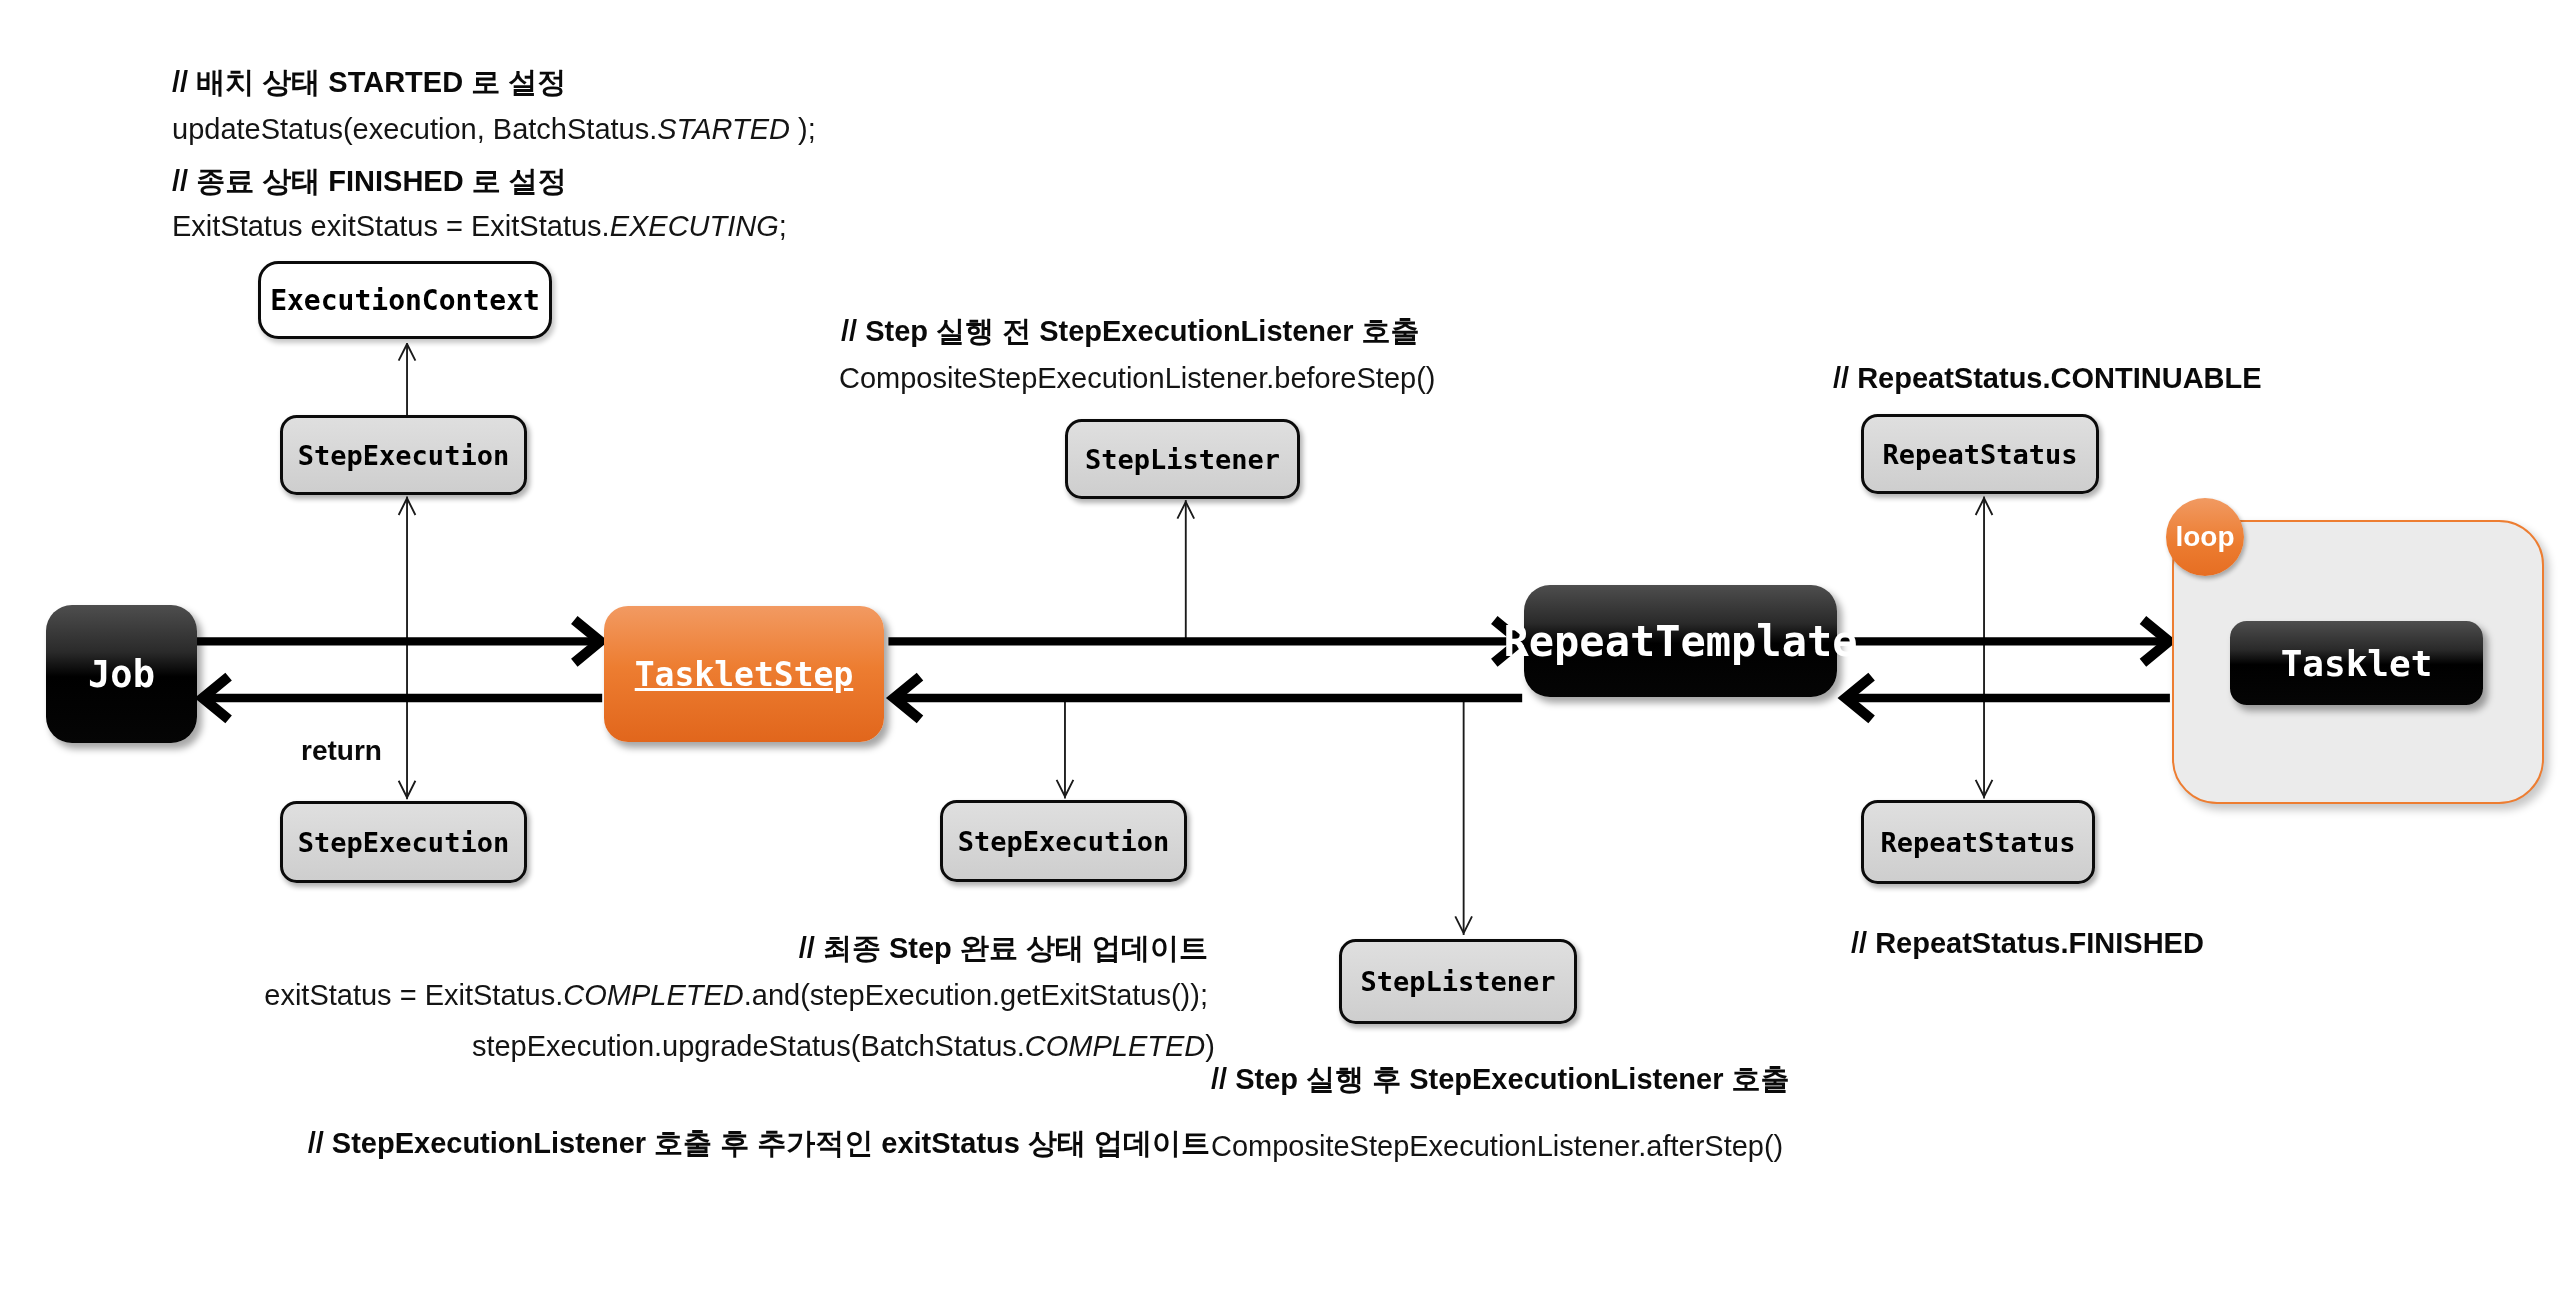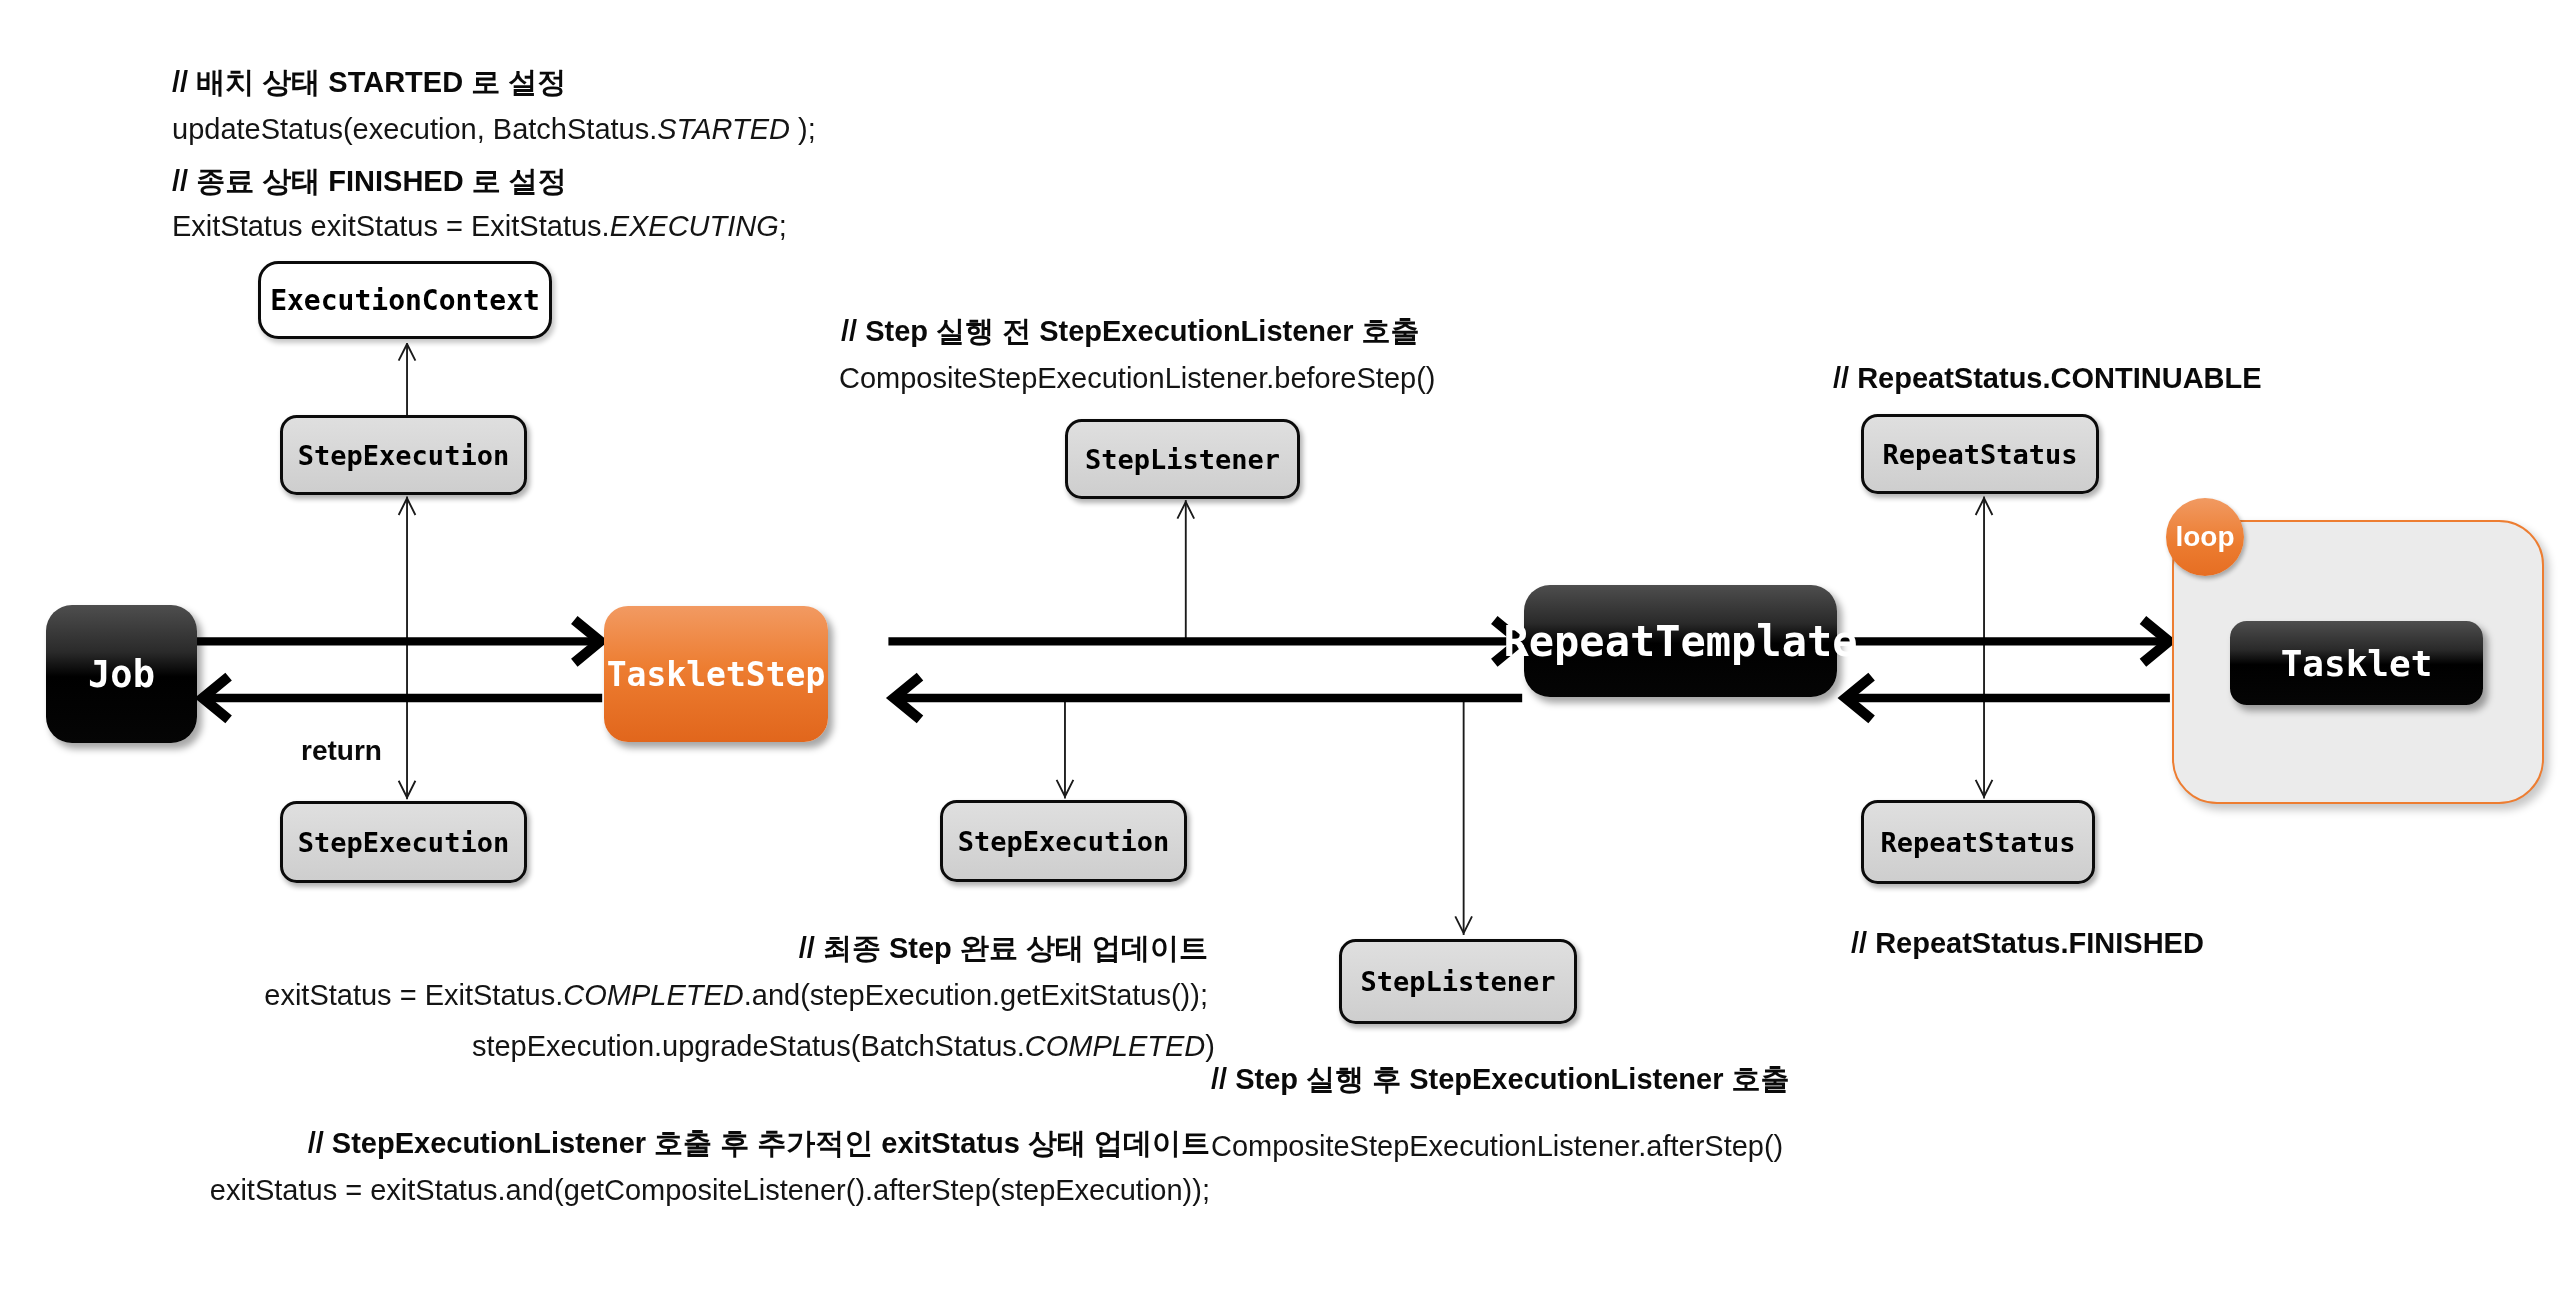--- a/index.html
+++ b/index.html
@@ -92,21 +92,21 @@
   <div class="loop-badge">
     <span>loop</span>
   </div>
 
   <div class="node white-node" style="left:258px;top:261px;width:294px;height:78px;font-size:28px;">ExecutionContext</div>
 
   <div class="node gray-node" style="left:280px;top:415px;width:247px;height:80px;font-size:27px;">StepExecution</div>
 
   <div class="node black-node" style="left:46px;top:605px;width:151px;height:138px;font-size:37px;">Job</div>
 
-  <div class="node orange-node" style="left:604px;top:606px;width:224px;height:136px;font-size:33px;">TaskletStep</div>
+  <div class="node orange-node" style="left:604px;top:606px;width:280px;height:136px;font-size:33px;text-decoration:underline;">TaskletStep</div>
 
   <div class="node black-node" style="left:1524px;top:585px;width:313px;height:112px;font-size:42px;">RepeatTemplate</div>
 
   <div class="node black-node" style="left:2230px;top:621px;width:253px;height:84px;font-size:36px;border-radius:16.7px;">Tasklet</div>
 
   <div class="node gray-node" style="left:1065px;top:419px;width:235px;height:80px;font-size:27px;">StepListener</div>
 
   <div class="node gray-node" style="left:1861px;top:414px;width:238px;height:80px;font-size:27px;">RepeatStatus</div>
 
   <div class="node gray-node" style="left:280px;top:801px;width:247px;height:82px;font-size:27px;">StepExecution</div>
@@ -136,19 +136,18 @@
 
   <div class="comment ralign" style="right:1368px;top:929px;">// 최종 Step 완료 상태 업데이트</div>
   <div class="code ralign" style="right:1368px;top:979px;">
     <span>exitStatus = ExitStatus.</span><span class="em">COMPLETED</span><span>.and(stepExecution.getExitStatus());</span>
   </div>
   <div class="code ralign" style="right:1361px;top:1030px;">
     <span>stepExecution.upgradeStatus(BatchStatus.</span><span class="em">COMPLETED</span><span>)</span>
   </div>
 
   <div class="comment ralign" style="right:1366px;top:1124px;">// StepExecutionListener 호출 후 추가적인 exitStatus 상태 업데이트</div>
-  <div class="code ralign" style="right:1366px;top:1174px;">exitStatus = exitStatus.and(getCompositeListener().afterStep(stepExecution));</div>
 
   <div class="comment" style="left:1211px;top:1060px;">// Step 실행 후 StepExecutionListener 호출</div>
   <div class="code" style="left:1211px;top:1110px;margin-top:20px;">CompositeStepExecutionListener.afterStep()</div>
 
 </div>
 
 
 </body></html>

